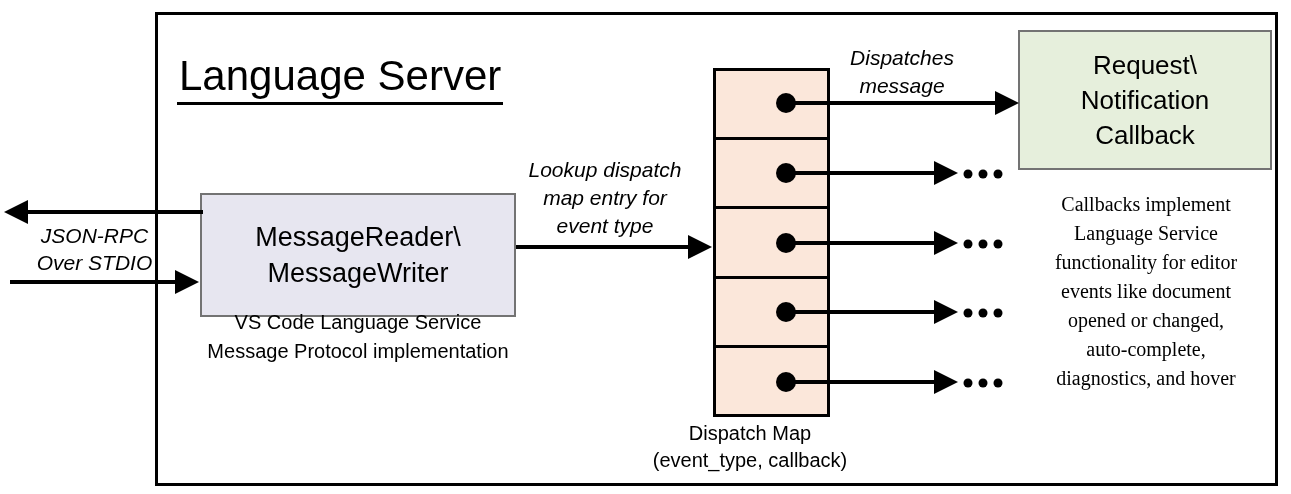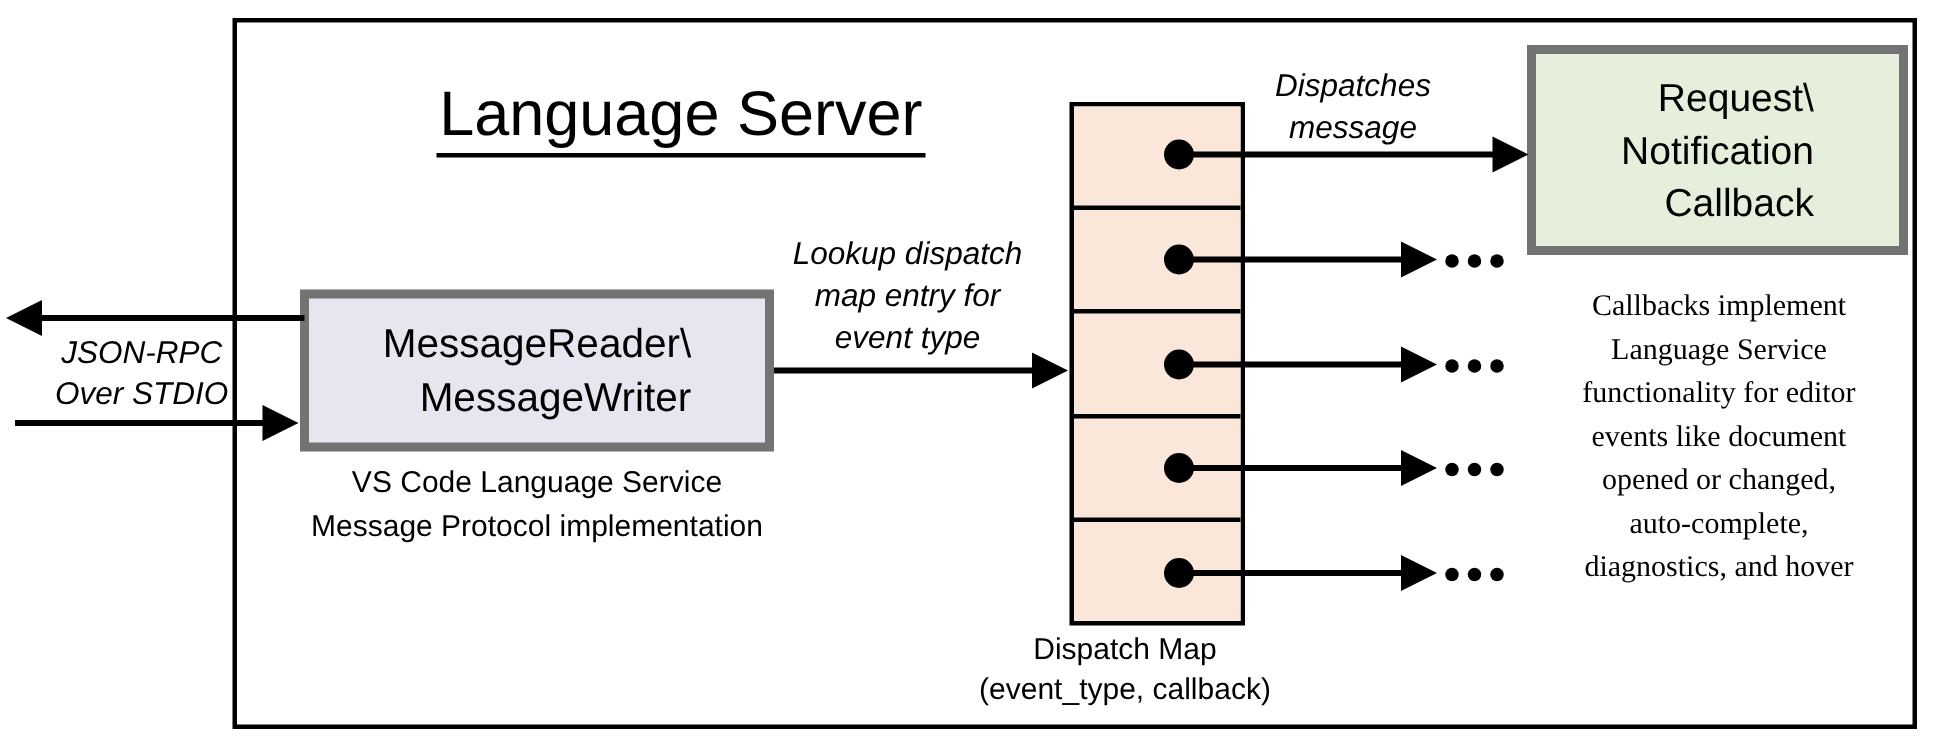--- a/index.html
+++ b/index.html
@@ -16,40 +16,40 @@
     position: absolute;
     left: 155px; top: 12px;
     width: 1123px; height: 474px;
     border: 3px solid #000;
     box-sizing: border-box;
     background: #fff;
   }
   .title {
     position: absolute;
     left: 177px; top: 52px; width: 440px;
-    text-align: right;
+    text-align: left;
     font-size: 42px;
     letter-spacing: 0px;
   }
   .title span {
     border-bottom: 3px solid #000;
     padding: 0 2px 3px 2px;
   }
   .box {
     position: absolute;
     box-sizing: border-box;
-    border: 6px solid #737373;
+    border: 2px solid #737373;
     display: flex;
     align-items: center;
     justify-content: center;
-    text-align: right;
+    text-align: center;
     white-space: pre-line;
   }
   .reader-box {
-    left: 200px; top: 193px; width: 316px; height: 108px;
+    left: 200px; top: 193px; width: 316px; height: 124px;
     background: #E7E6F0;
     font-size: 27px; line-height: 36px;
   }
   .callback-box {
     left: 1018px; top: 30px; width: 254px; height: 140px;
     background: #E6EFDC;
     font-size: 26px; line-height: 35px;
   }
   .note {
     position: absolute;

